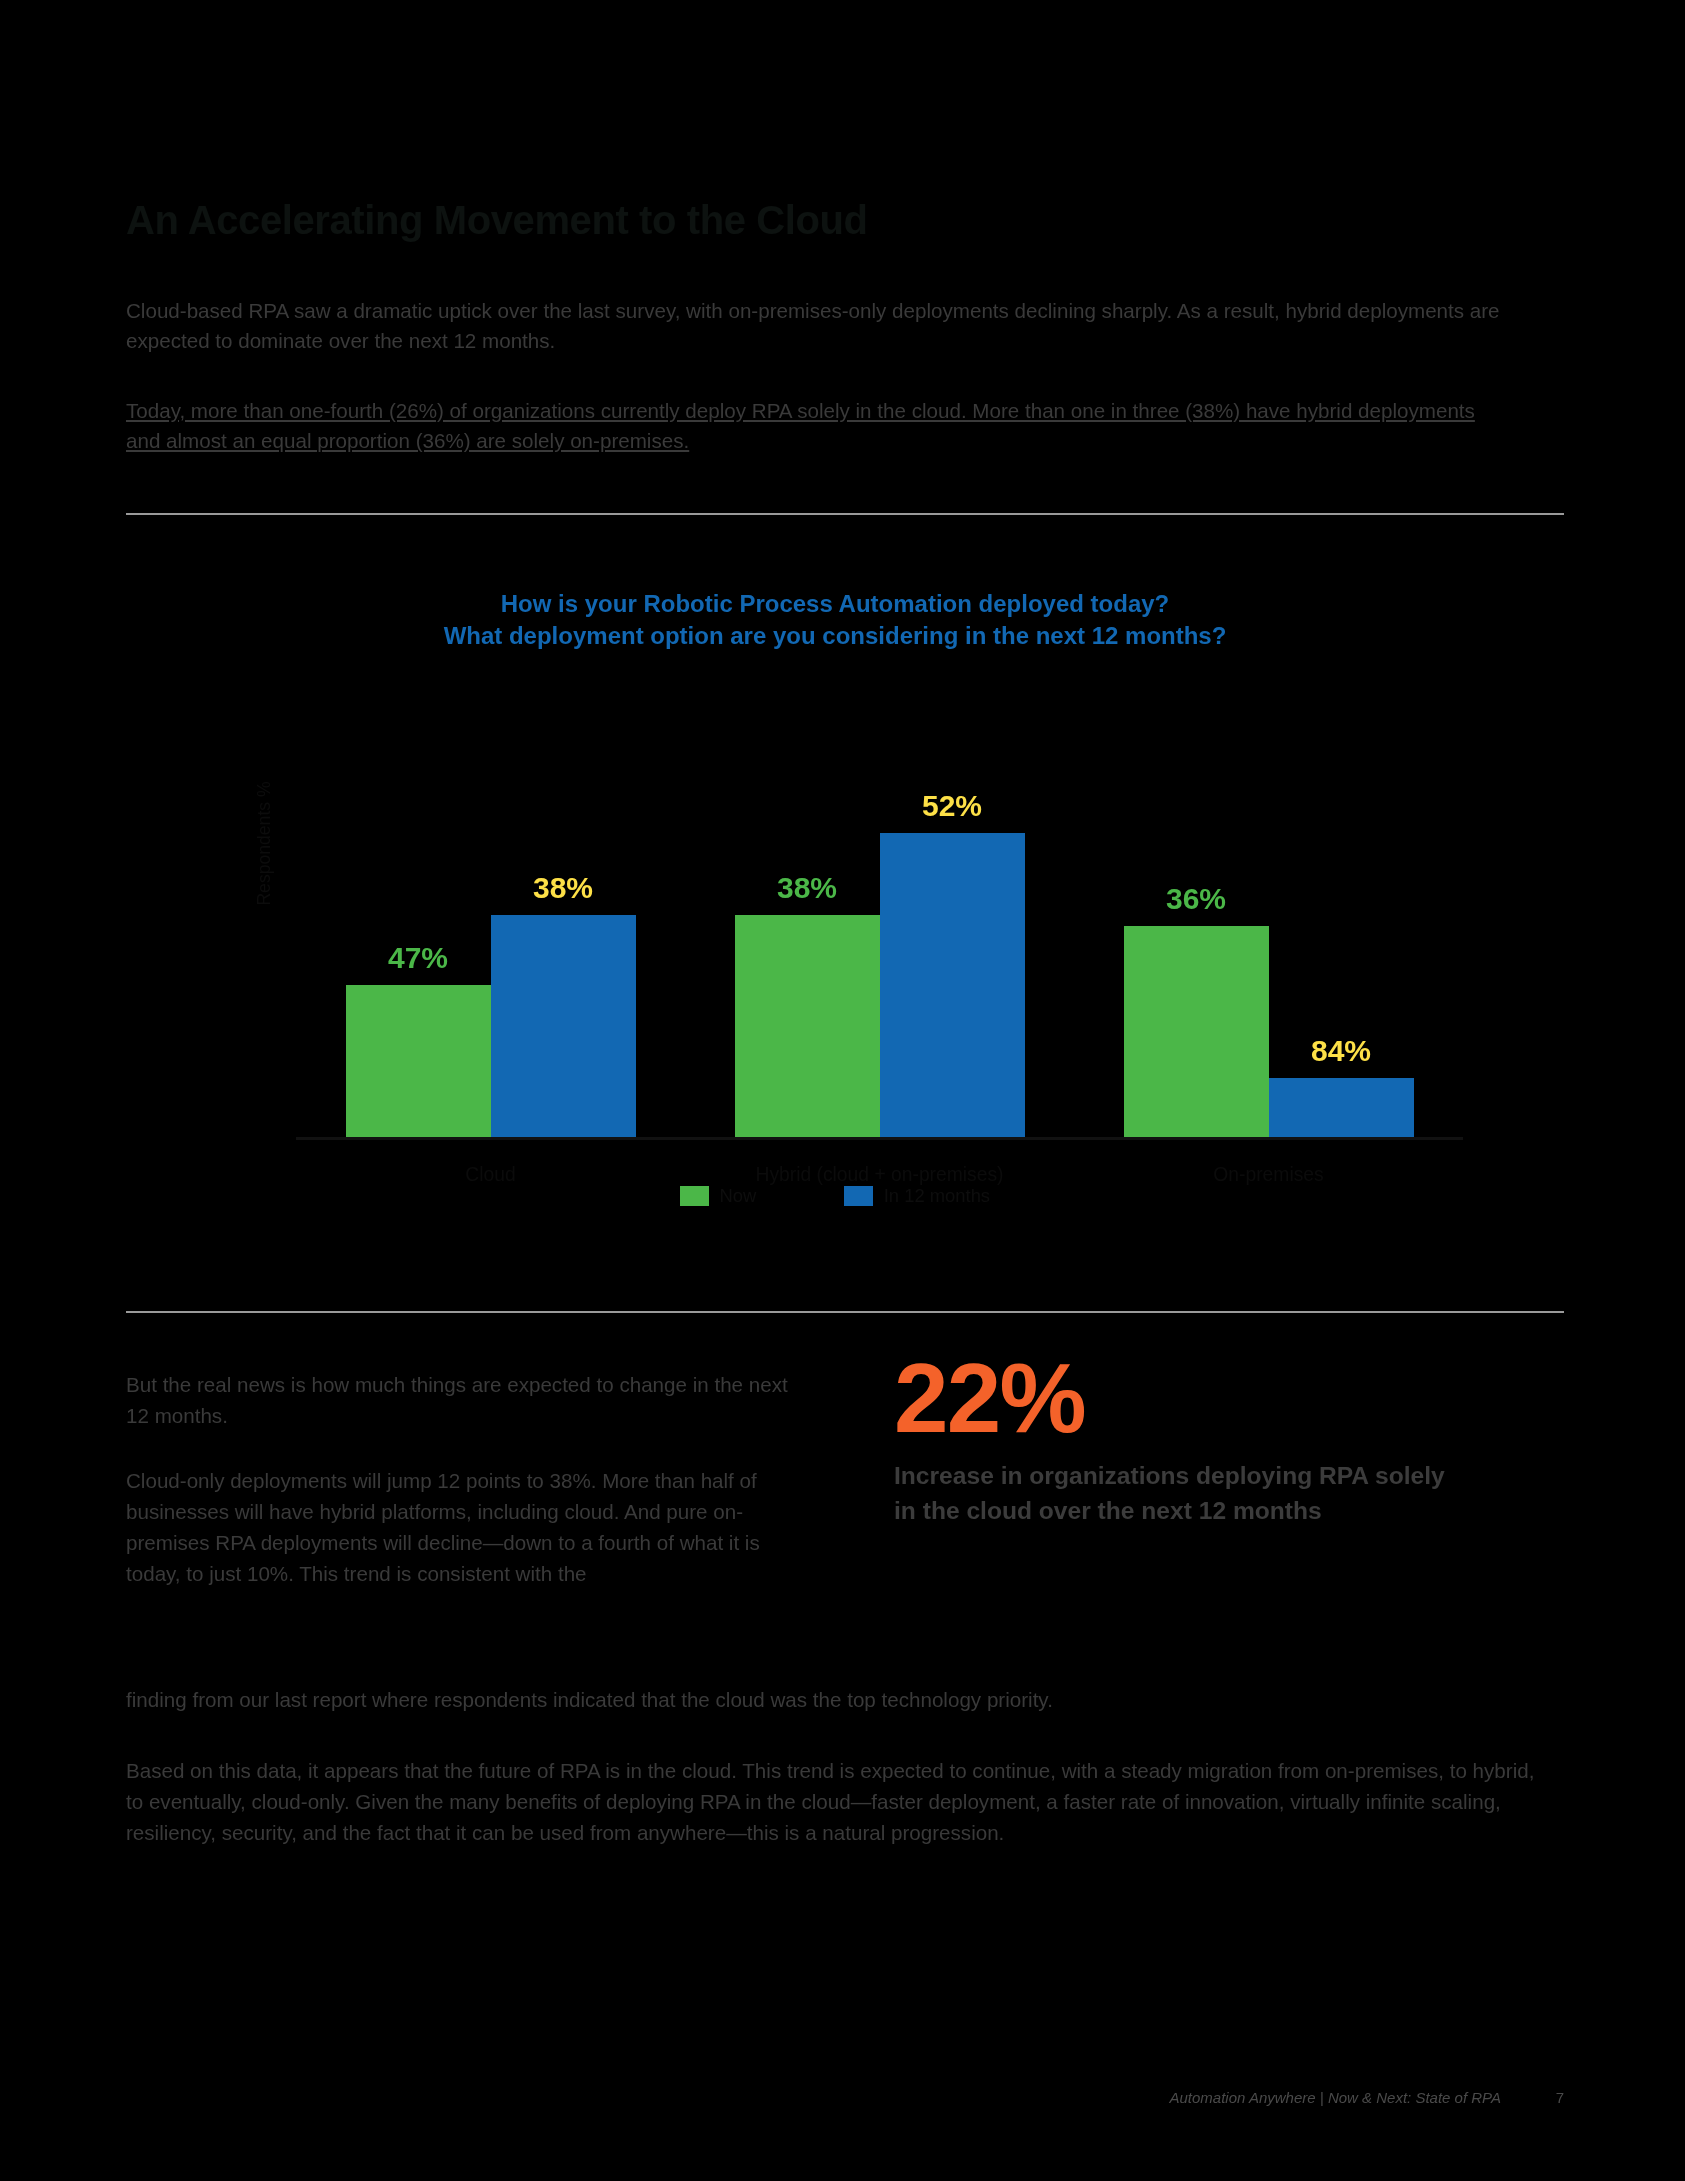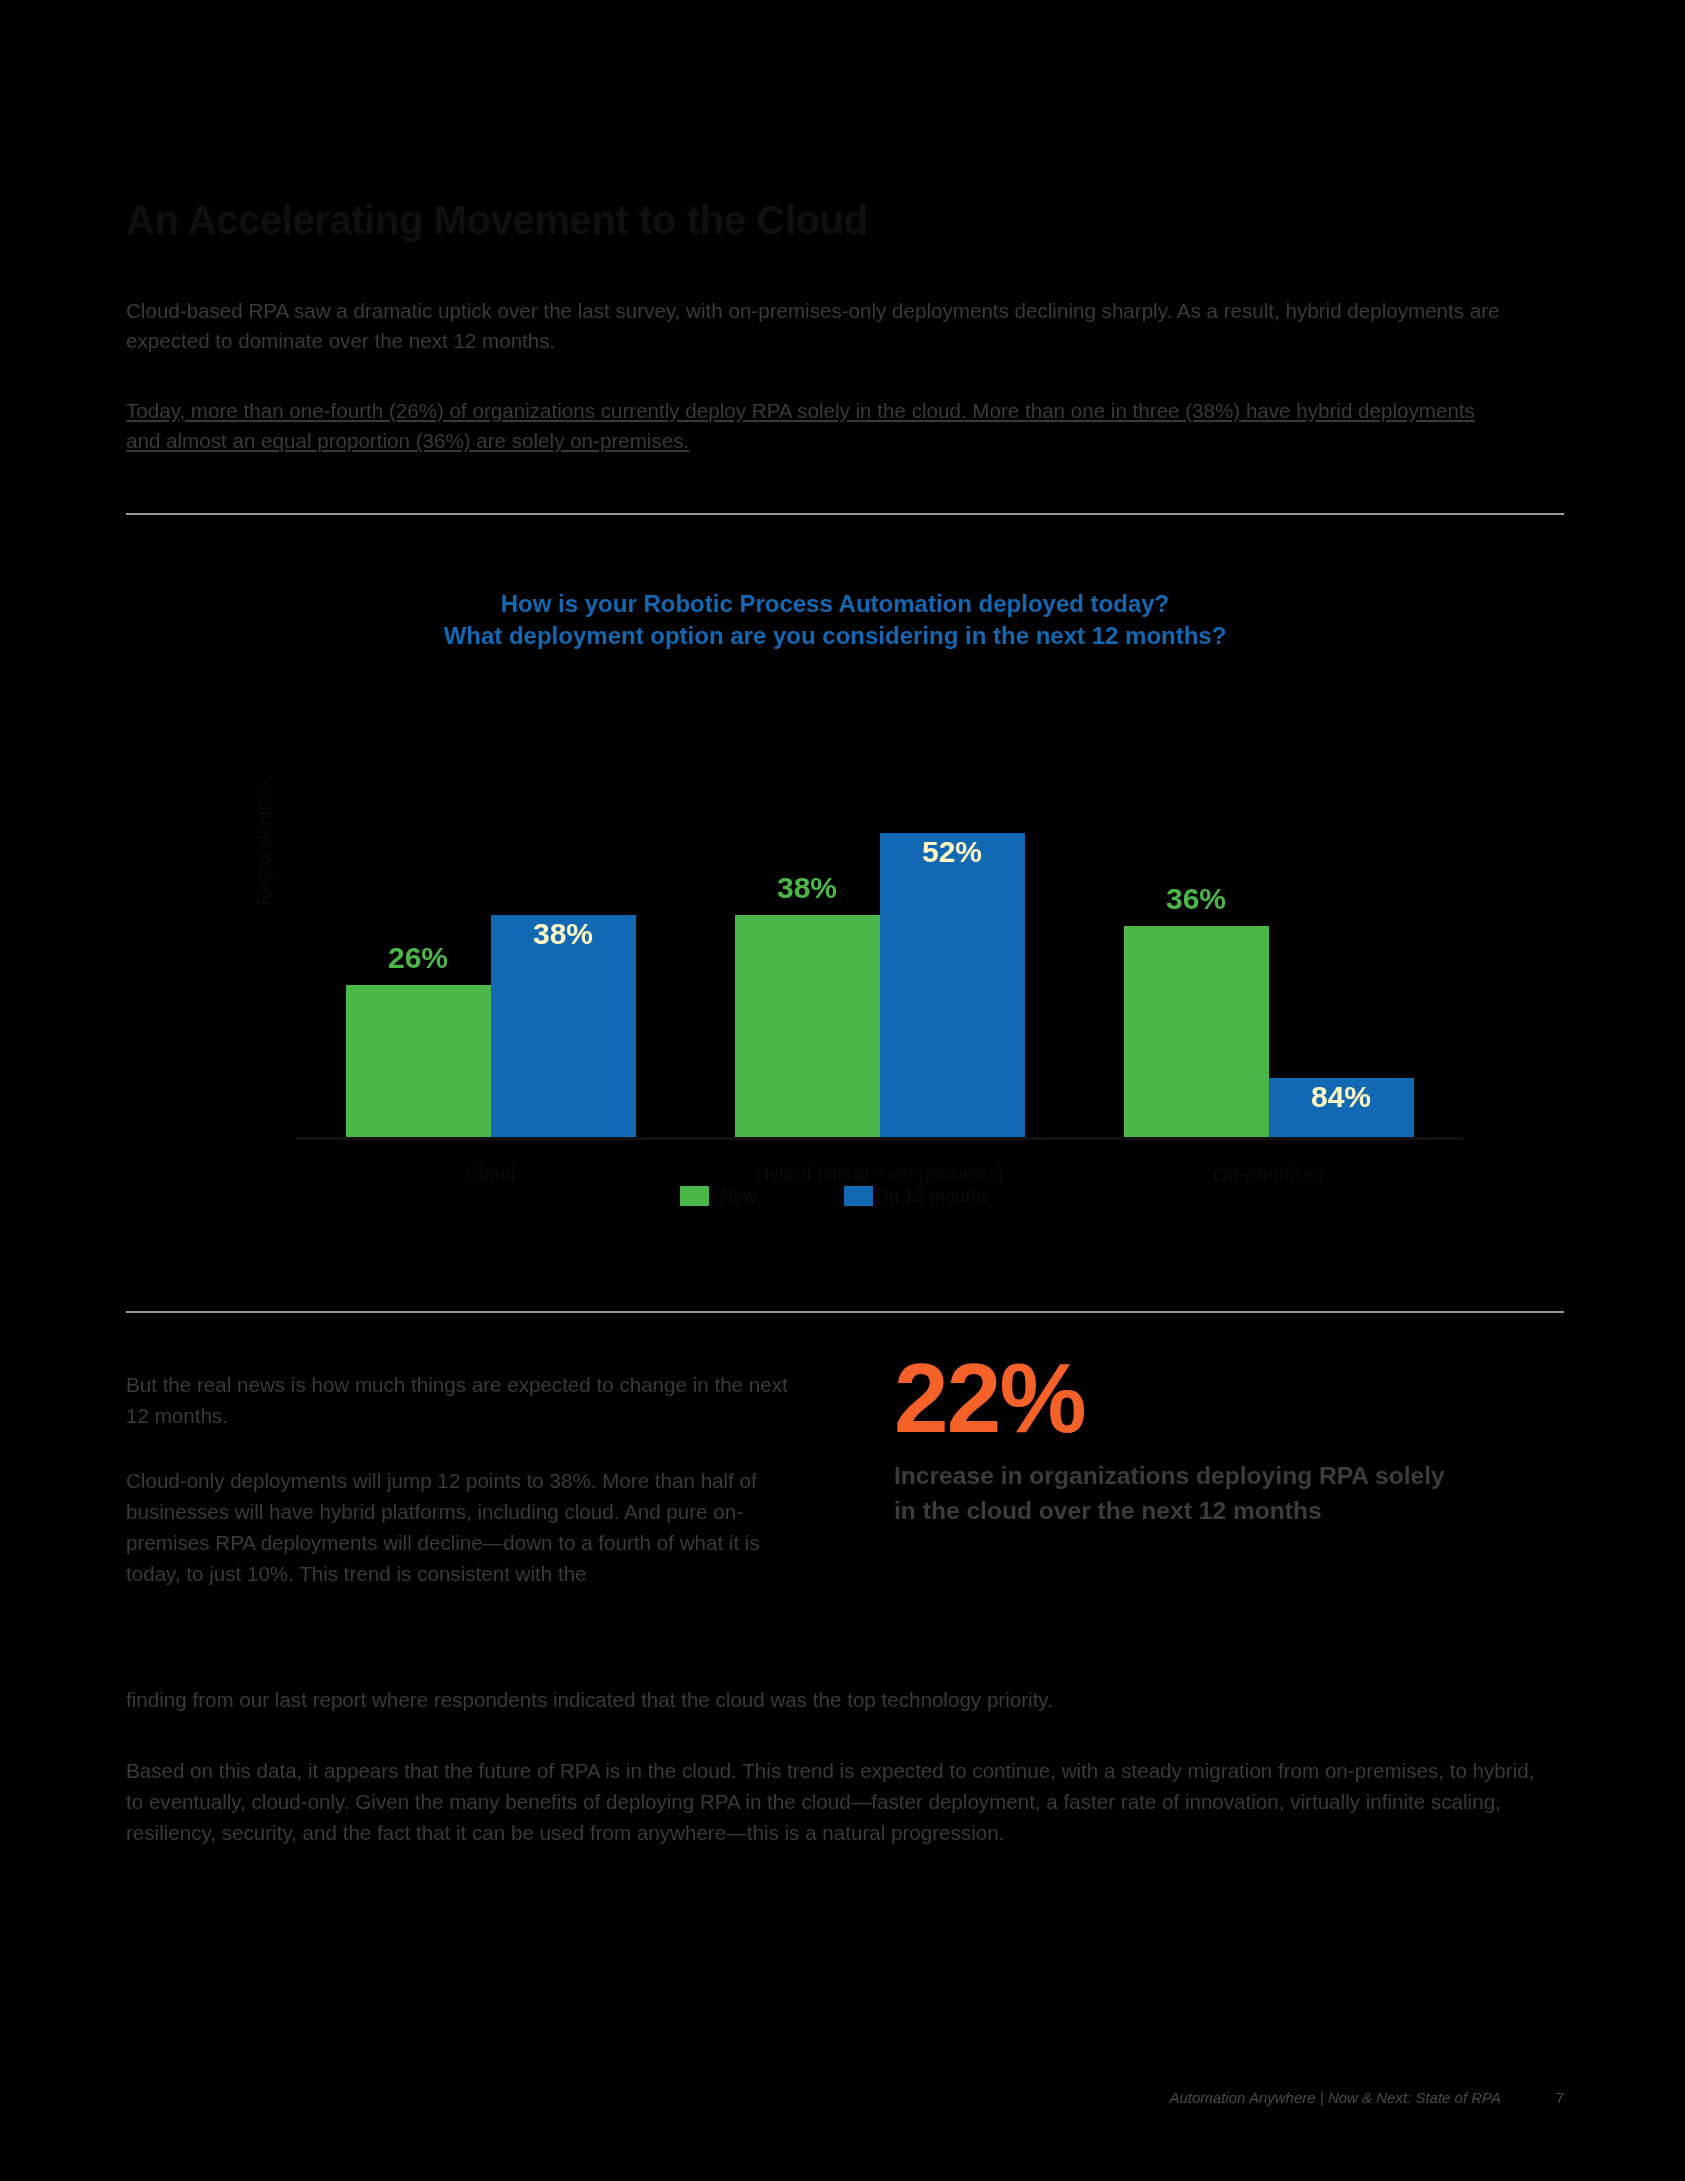--- a/index.html
+++ b/index.html
@@ -152,21 +152,21 @@
   .bar-value {
     position: absolute;
     left: 0;
     width: 145px;
     text-align: center;
     font-size: 30px;
     font-weight: 700;
     top: -44px;
   }
   .bar-value.now { color: #4BB748; }
-  .bar-value.next { color: #fef9c3; margin-top: 46px; }
+  .bar-value.next { color: #fde047; }
 
   .cat-labels {
     position: absolute;
     left: 92px;
     bottom: -46px;
     width: 1167px;
     display: flex;
     justify-content: space-around;
   }
   .cat-label {
@@ -304,21 +304,21 @@
 
     <div class="plot">
 
       <div class="y-axis-label">Respondents %</div>
 
       <div class="groups">
 
         <div class="group">
           <div class="bar-wrap">
             <div class="bar now" style="height:152px;">
-              <span class="bar-value now">26%</span>
+              <span class="bar-value now">47%</span>
             </div>
           </div>
           <div class="bar-wrap">
             <div class="bar next" style="height:222px;">
               <span class="bar-value next">38%</span>
             </div>
           </div>
         </div>
 
         <div class="group">

